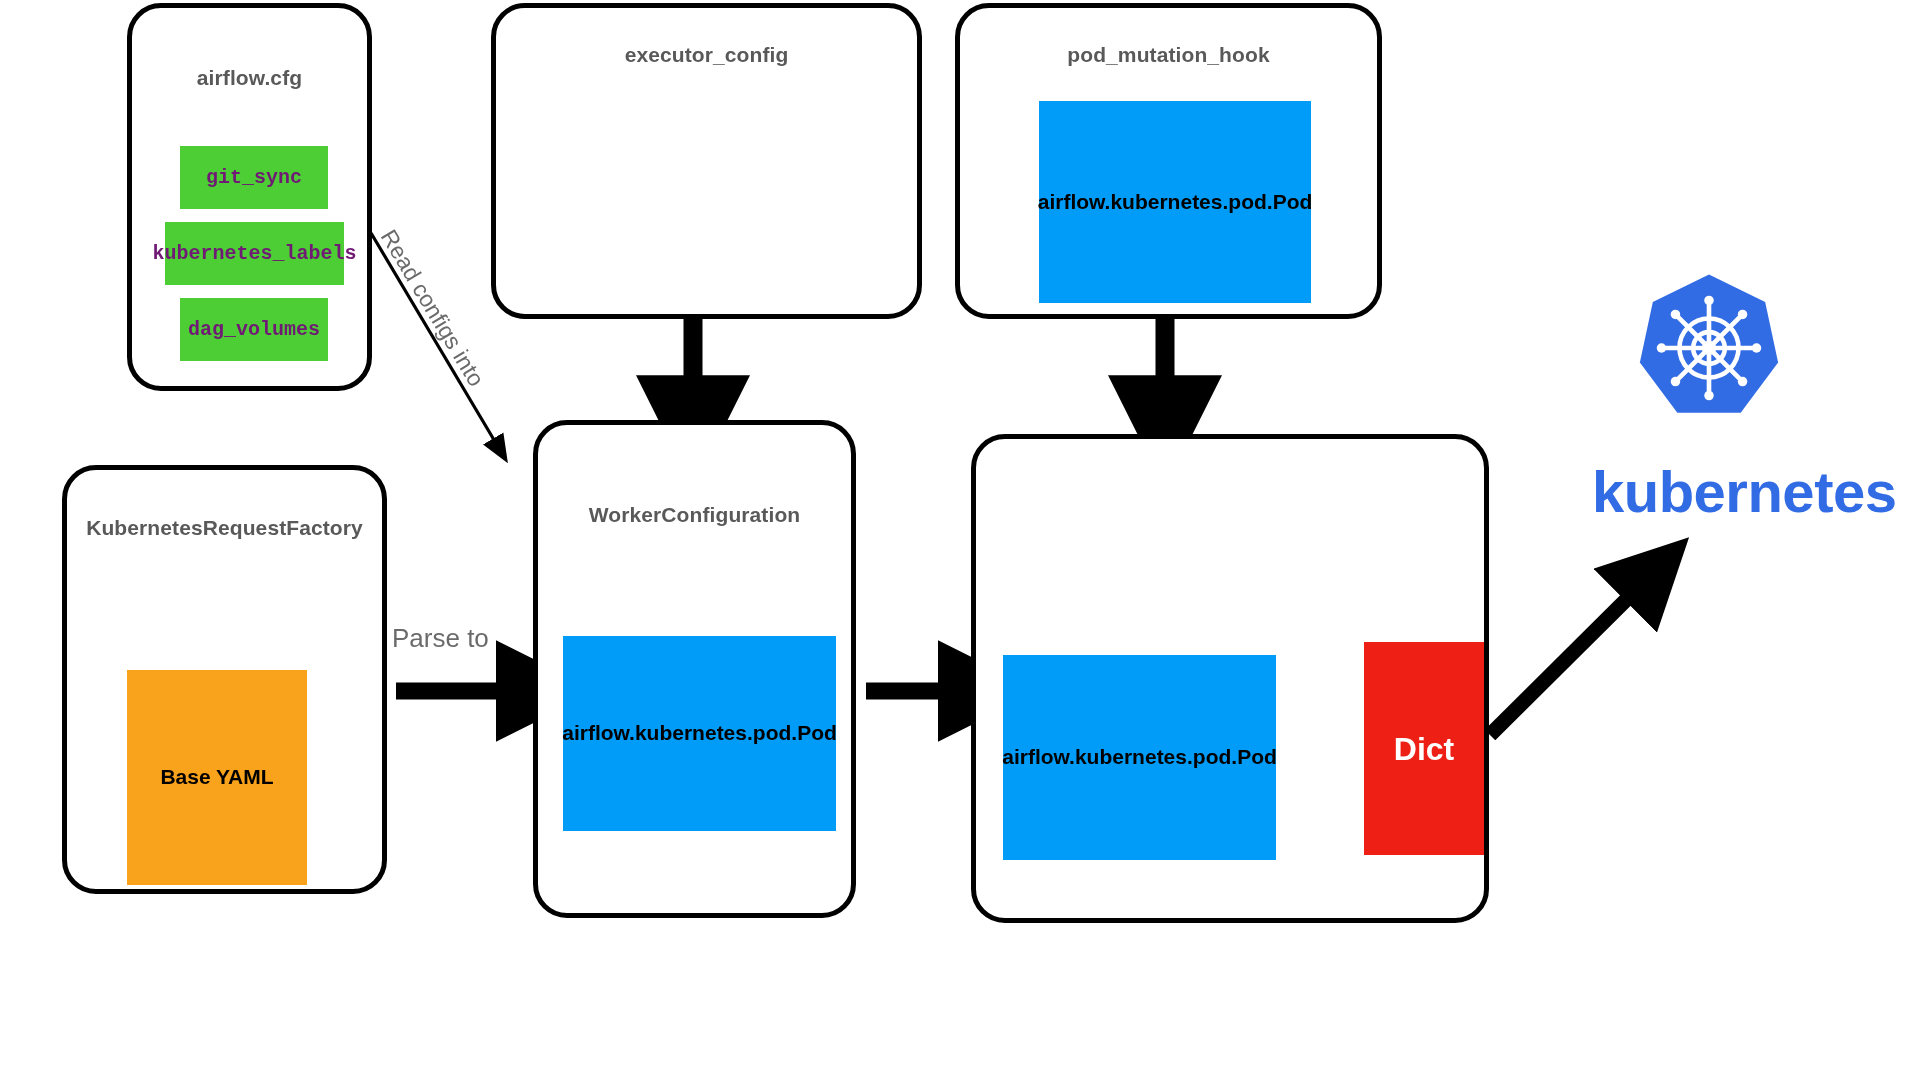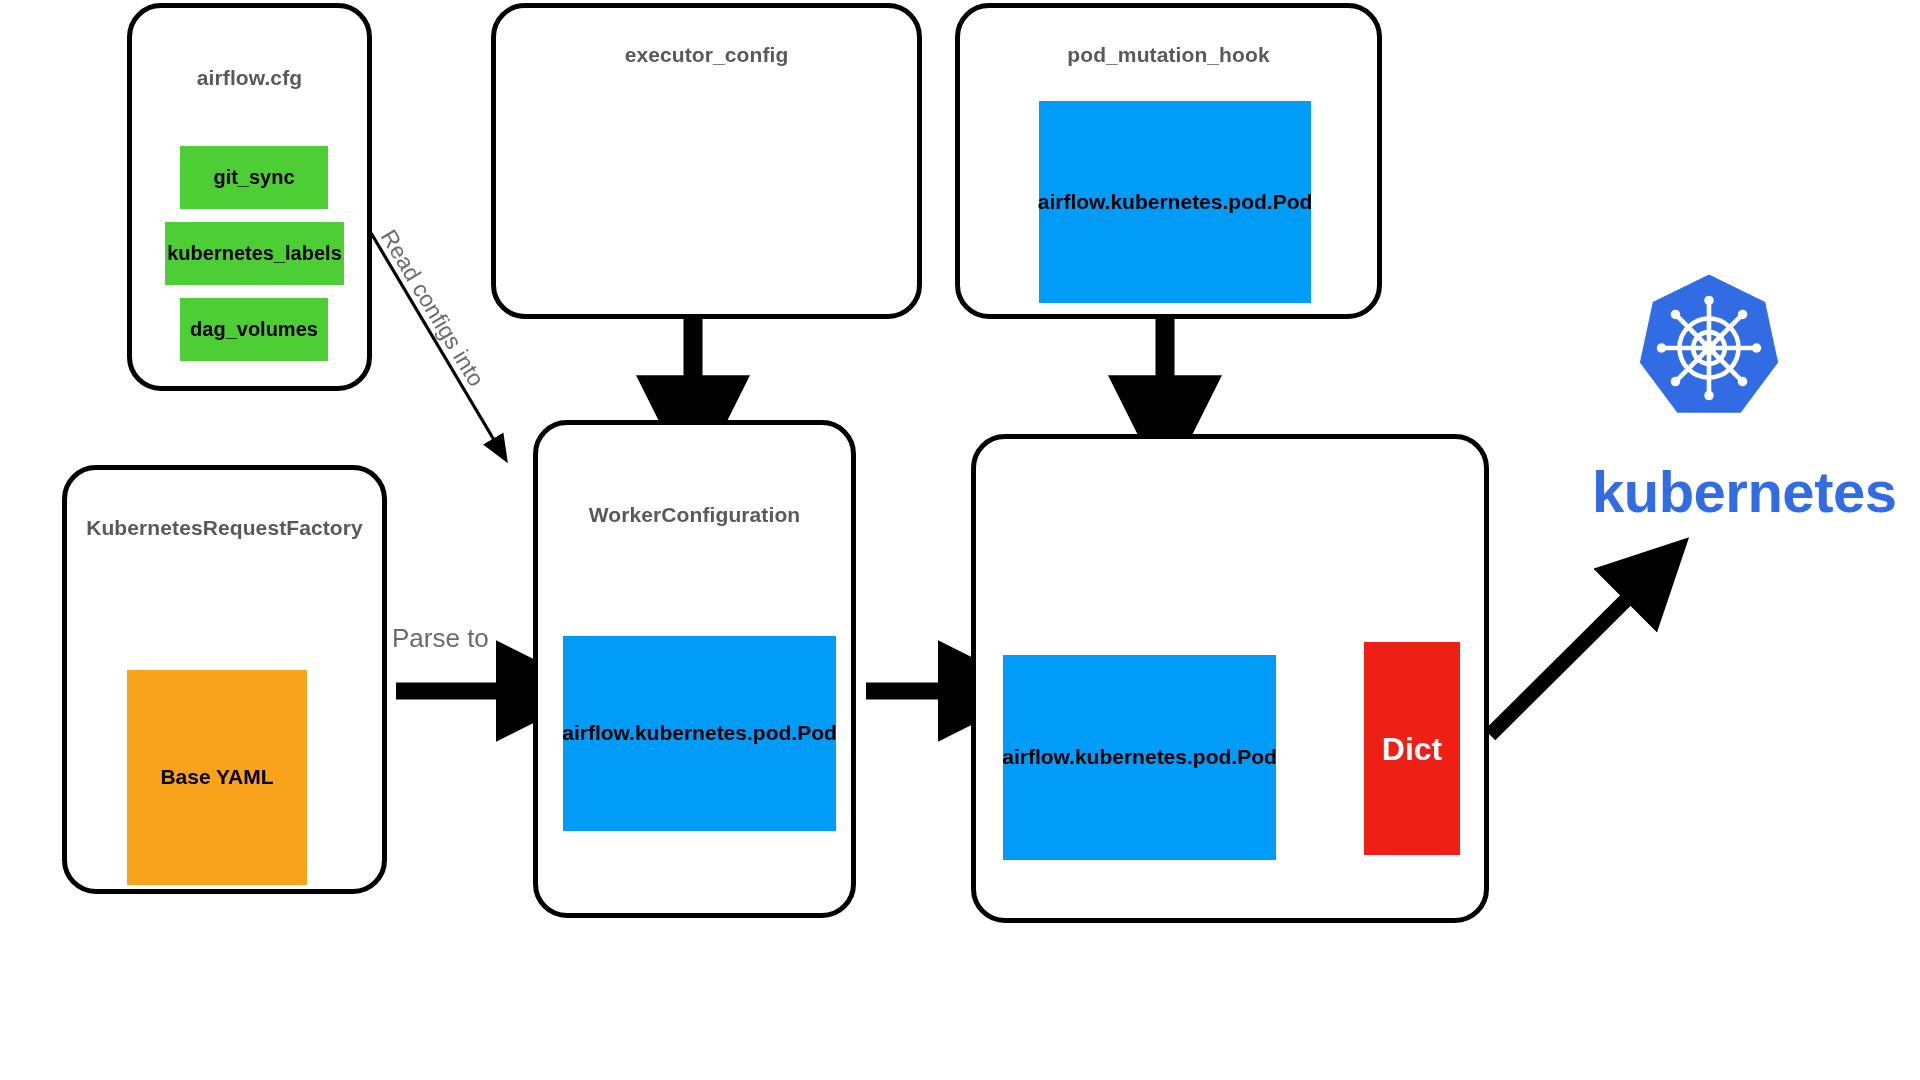--- a/index.html
+++ b/index.html
@@ -40,22 +40,23 @@
     box-sizing: border-box;
     display: flex;
     align-items: center;
     justify-content: center;
     text-align: center;
     font-weight: bold;
     line-height: 1.25;
   }
   .chip-green {
     background: #4ECE35;
-    color: #000000;
+    color: #701a75;
     font-size: 20px;
+    font-family: Liberation Mono, monospace;
   }
   .chip-pink {
     background: #FA3A96;
     color: #ffffff;
     font-size: 21px;
   }
   .chip-blue {
     background: #009CF7;
     color: #000000;
     font-size: 21px;
@@ -166,21 +167,21 @@
     <div class="chip chip-orange" style="left:60px; top:162px; width:180px; height:215px;">Base YAML</div>
   </div>
 
   <div class="card" style="left:533px; top:420px; width:323px; height:498px;">
     <div class="card-title" style="top:78px;">WorkerConfiguration</div>
     <div class="chip chip-blue" style="left:25px; top:211px; width:273px; height:195px;">airflow.kubernetes.pod.Pod</div>
   </div>
 
   <div class="card" style="left:971px; top:434px; width:518px; height:489px;">
     <div class="chip chip-blue" style="left:27px; top:216px; width:273px; height:205px;">airflow.kubernetes.pod.Pod</div>
-    <div class="chip chip-red" style="left:388px; top:203px; width:96px; height:213px;">Dict</div>
+    <div class="chip chip-red" style="left:388px; top:203px; width:120px; height:213px;">Dict</div>
   </div>
 
   <div class="edge-label rot" style="left:398px; top:225px; transform:rotate(59deg);">Read configs into</div>
 
   <div class="edge-label" style="left:392px; top:623px;">Parse to</div>
 
   <div class="k8s-logo" style="left:1637px; top:272px; width:144px; height:152px;">
     <svg viewBox="0 0 100 104" width="144" height="152">
       <polygon points="50,1 89,20 98,62 72,97 28,97 2,62 11,20" fill="#326CE5"></polygon>
       <g fill="none" stroke="#ffffff" stroke-width="3.2" stroke-linecap="round">

